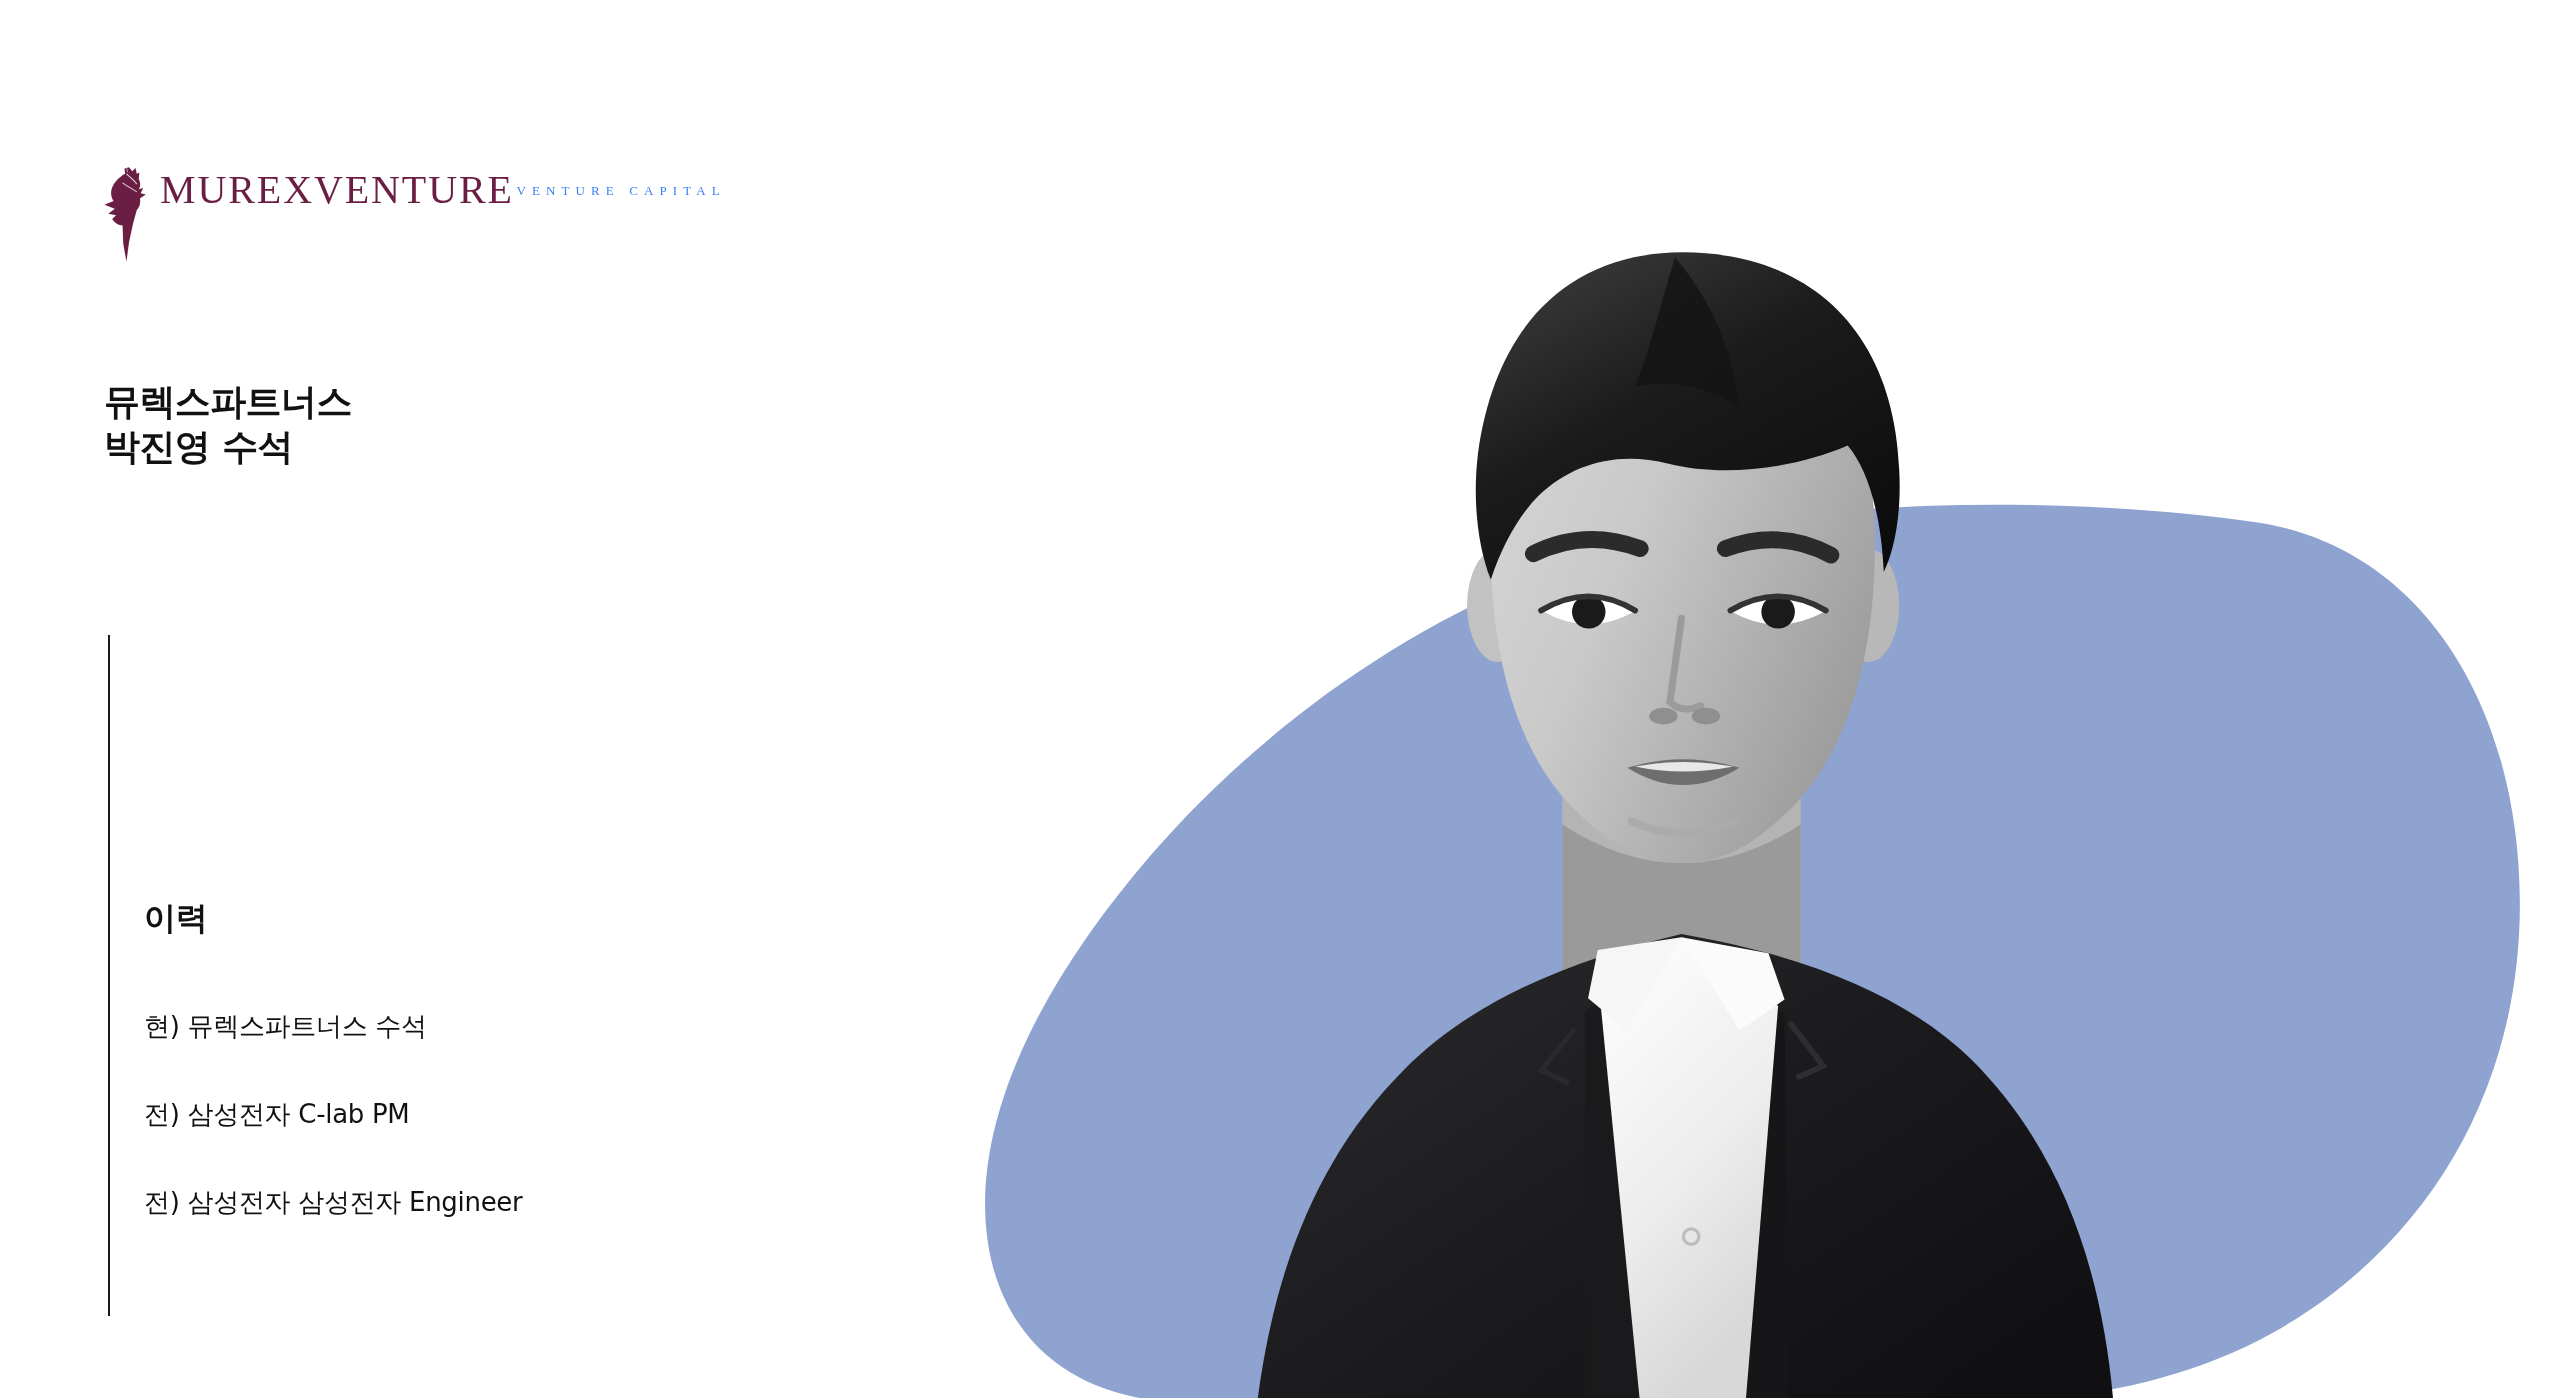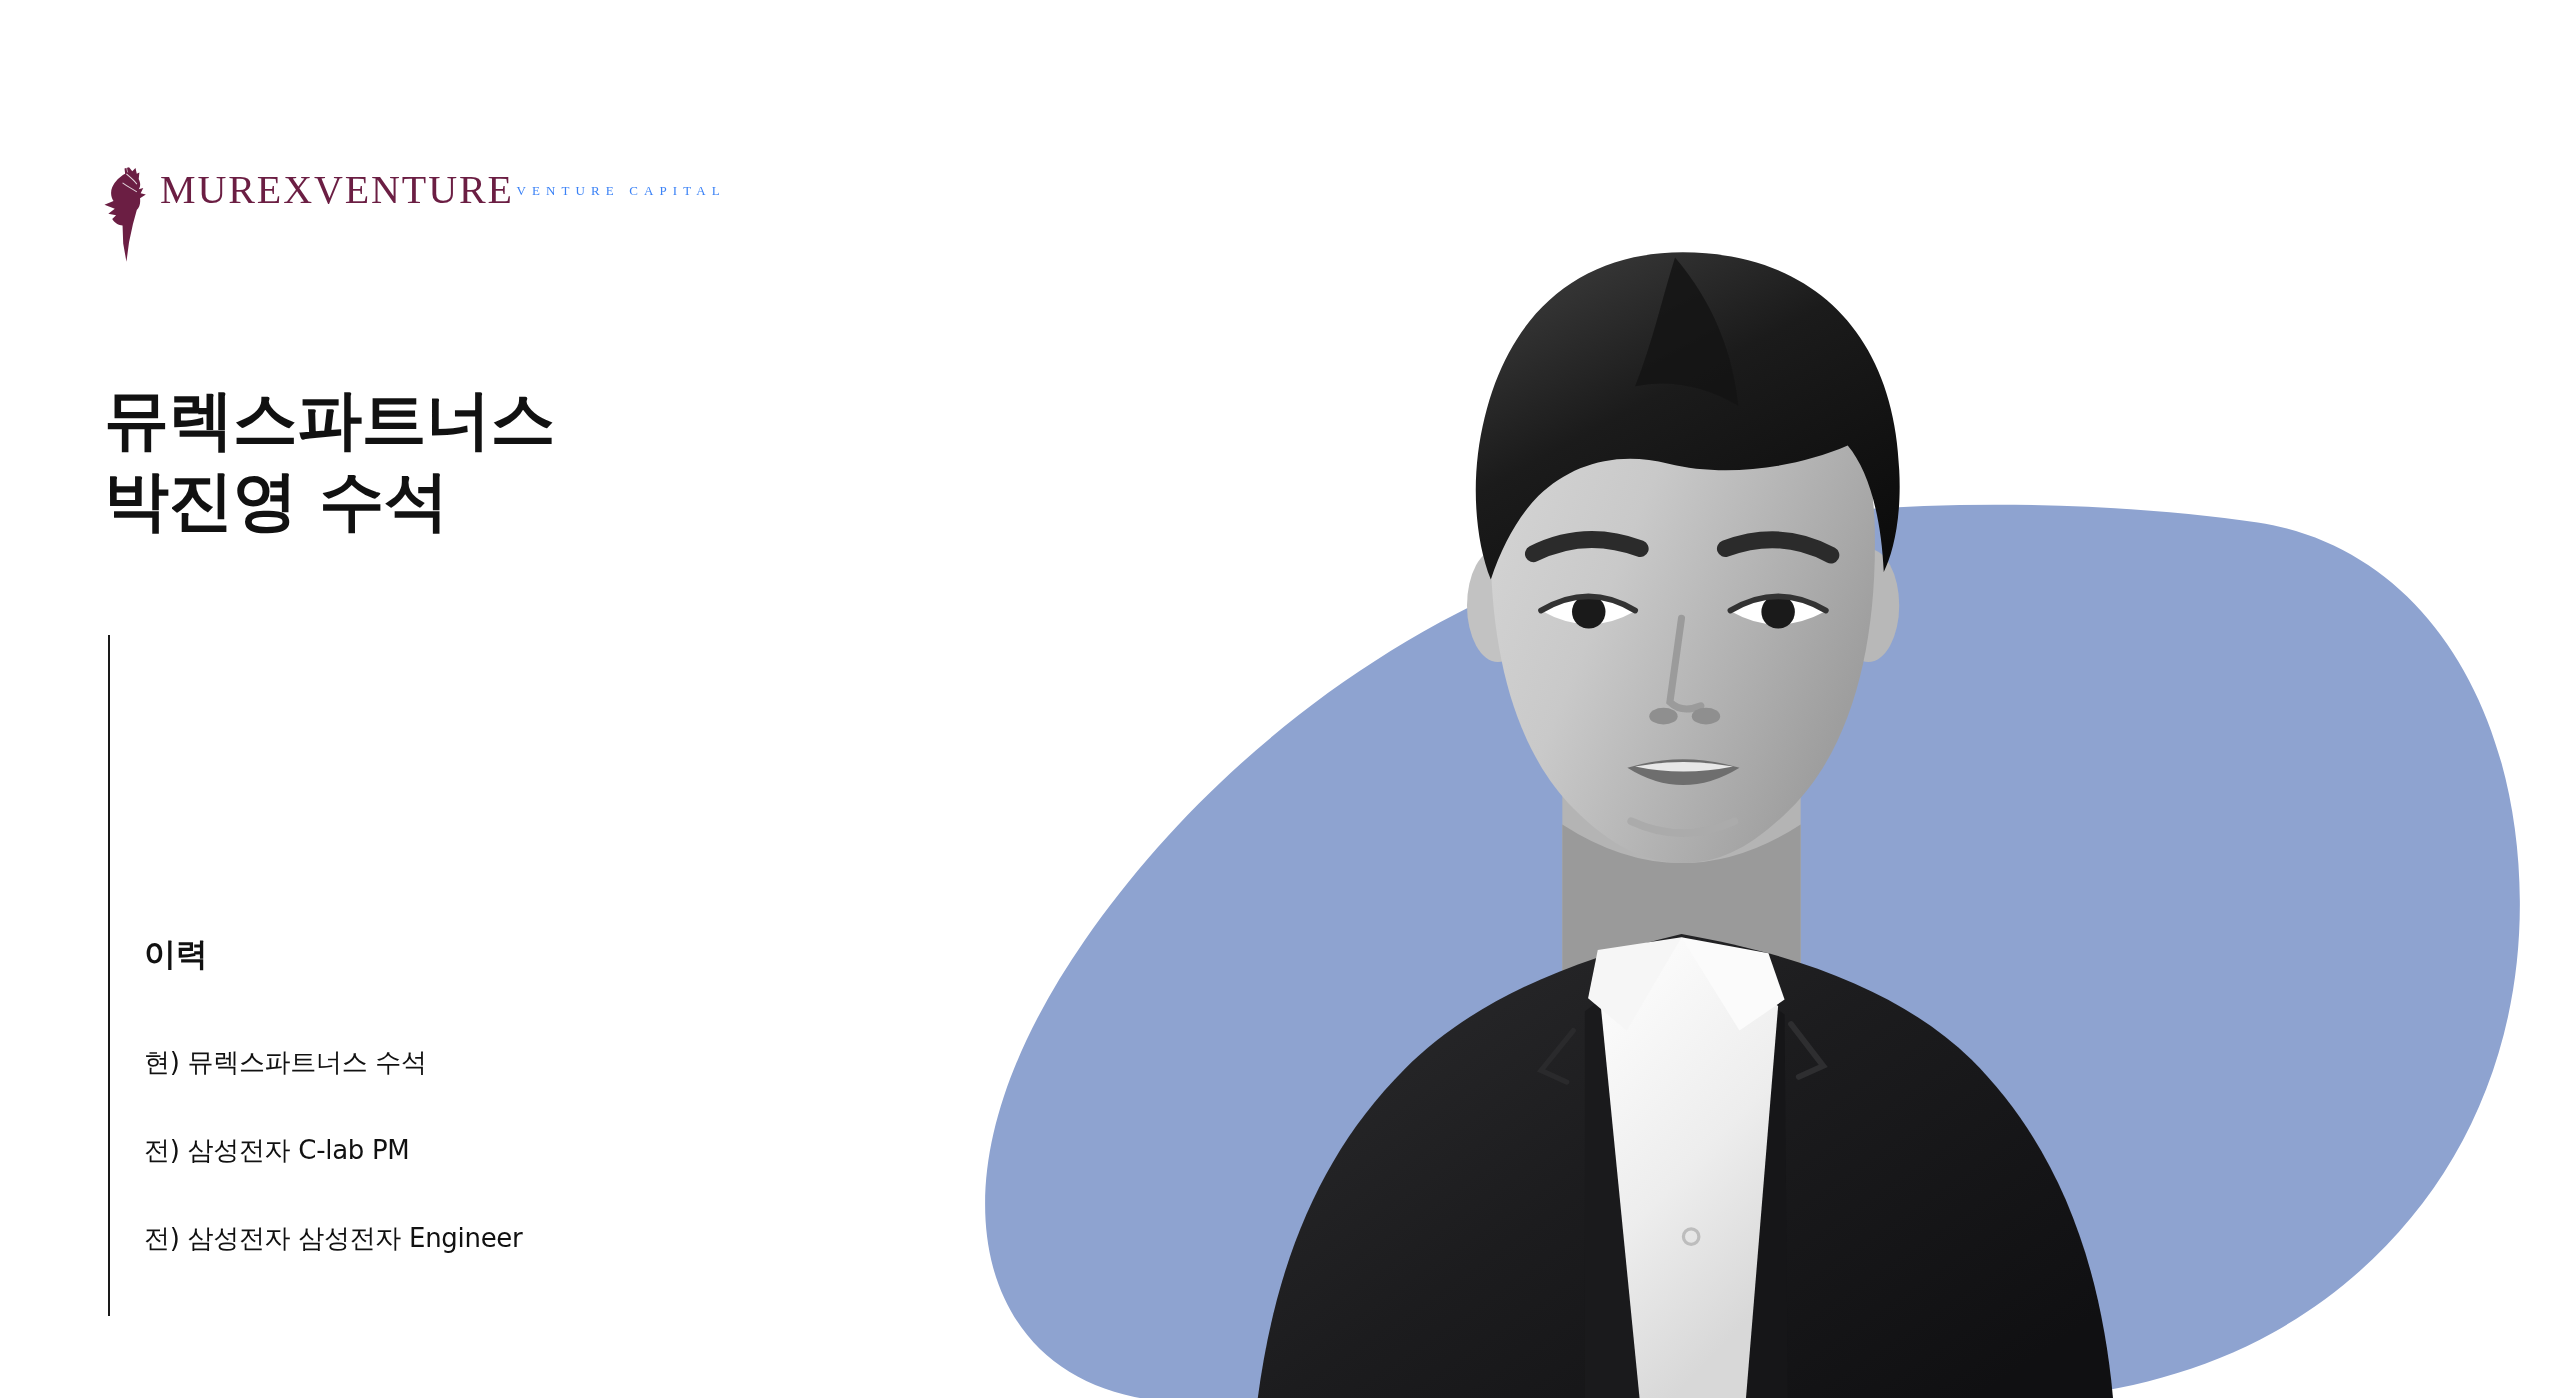--- a/index.html
+++ b/index.html
@@ -82,21 +82,21 @@
 
   
   .headline {
     position: absolute;
     left: 104px;
     top: 379px;
     z-index: 5;
   }
   .headline-line {
     font-family: "DejaVu Sans", "Liberation Sans", sans-serif;
-    font-size: 65px;
+    font-size: 36px;
     font-weight: 700;
     color: #111111;
     line-height: 1.25em;
     letter-spacing: -0.6px;
     white-space: nowrap;
   }
 
   
   .vrule {
     position: absolute;
@@ -105,21 +105,21 @@
     width: 1.9px;
     height: 681px;
     background: #1a1a1a;
     z-index: 5;
   }
 
   
   .career {
     position: absolute;
     left: 144px;
-    top: 933px;
+    top: 897px;
     z-index: 5;
   }
   .career-title {
     font-family: "DejaVu Sans", "Liberation Sans", sans-serif;
     font-size: 32px;
     font-weight: 700;
     color: #111111;
     letter-spacing: -0.3px;
     margin: 0 0 72px 0;
     white-space: nowrap;

